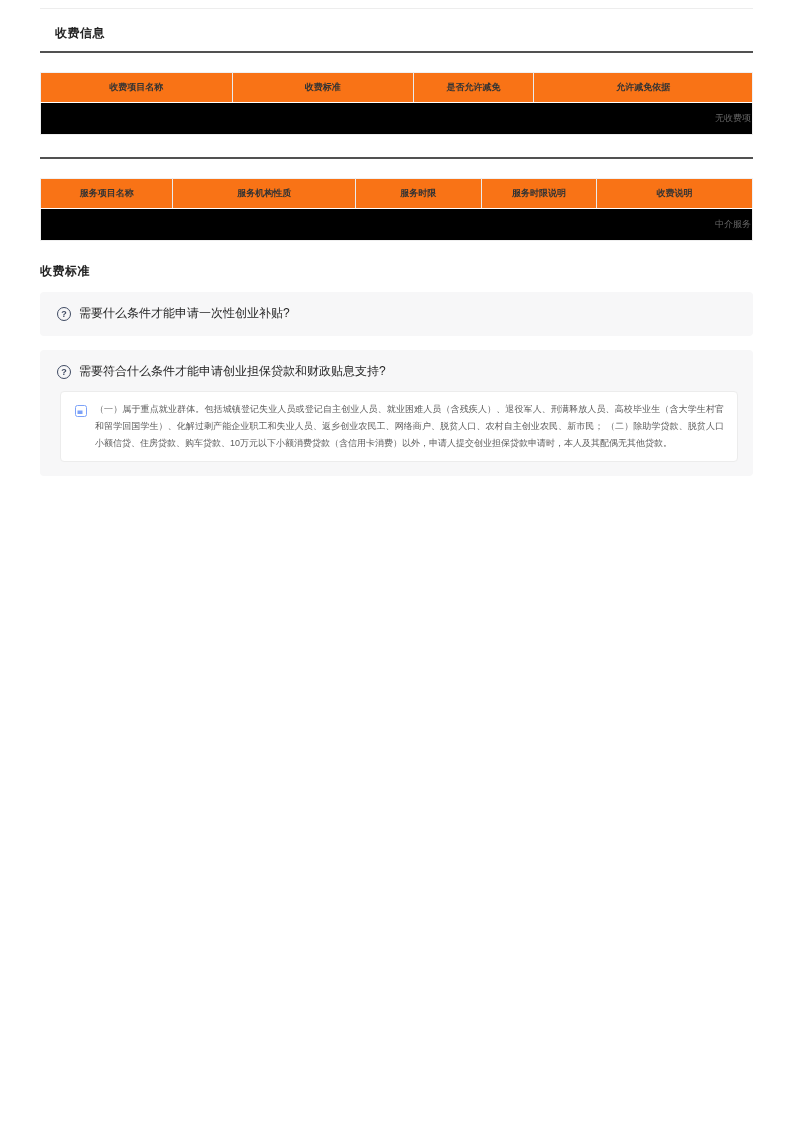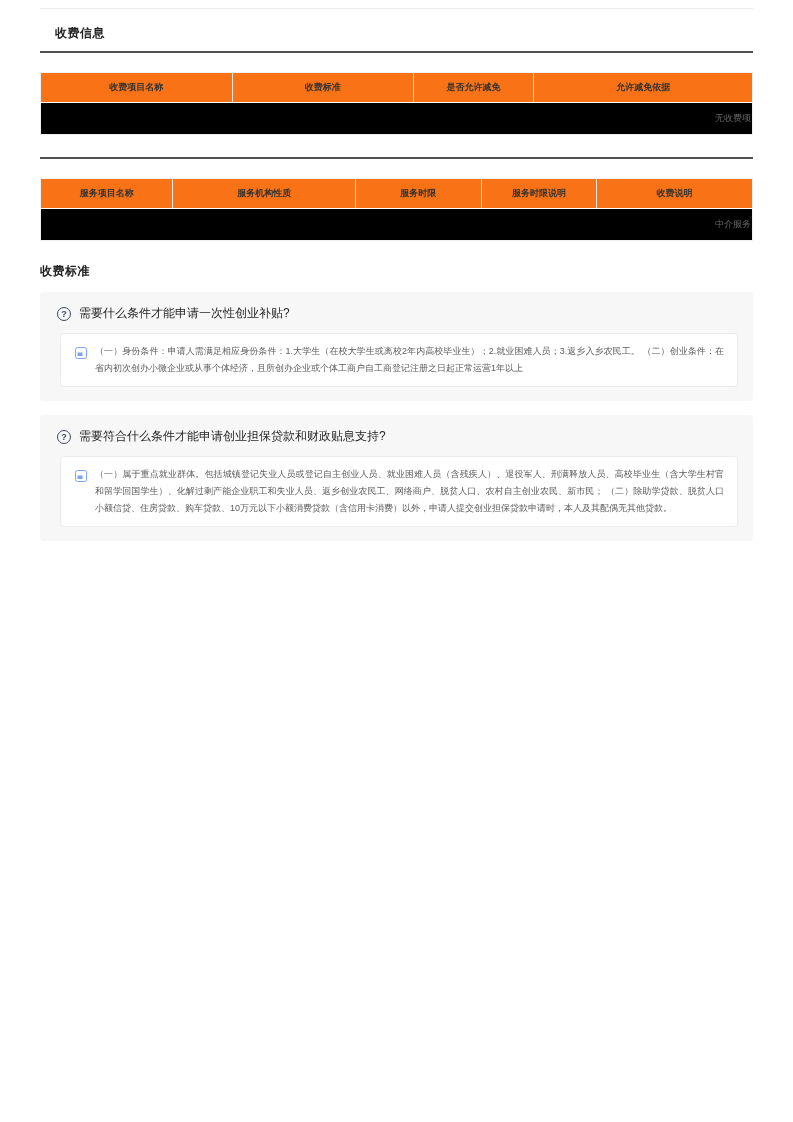--- a/index.html
+++ b/index.html
@@ -166,29 +166,20 @@
     </section>
 
     <section>
       <h2 class="section-title no-line">收费标准</h2>
 
       <div class="faq-item">
         <div class="faq-question">
           <span class="q-icon">?</span>
           <span class="q-text">需要什么条件才能申请一次性创业补贴?</span>
         </div>
-        <div class="faq-answer">
-          <span class="a-icon">
-            <svg width="12" height="12" viewBox="0 0 12 12">
-              <rect x="0.5" y="0.5" width="11" height="11" rx="2" fill="none" stroke="#7da2f8"></rect>
-              <rect x="2.5" y="5.5" width="5" height="3.5" fill="#7da2f8"></rect>
-            </svg>
-          </span>
-          <div class="a-text">（一）身份条件：申请人需满足相应身份条件：1.大学生（在校大学生或离校2年内高校毕业生）；2.就业困难人员；3.返乡入乡农民工。 （二）创业条件：在省内初次创办小微企业或从事个体经济，且所创办企业或个体工商户自工商登记注册之日起正常运营1年以上</div>
-        </div>
       </div>
 
       <div class="faq-item">
         <div class="faq-question">
           <span class="q-icon">?</span>
           <span class="q-text">需要符合什么条件才能申请创业担保贷款和财政贴息支持?</span>
         </div>
         <div class="faq-answer">
           <span class="a-icon">
             <svg width="12" height="12" viewBox="0 0 12 12">

